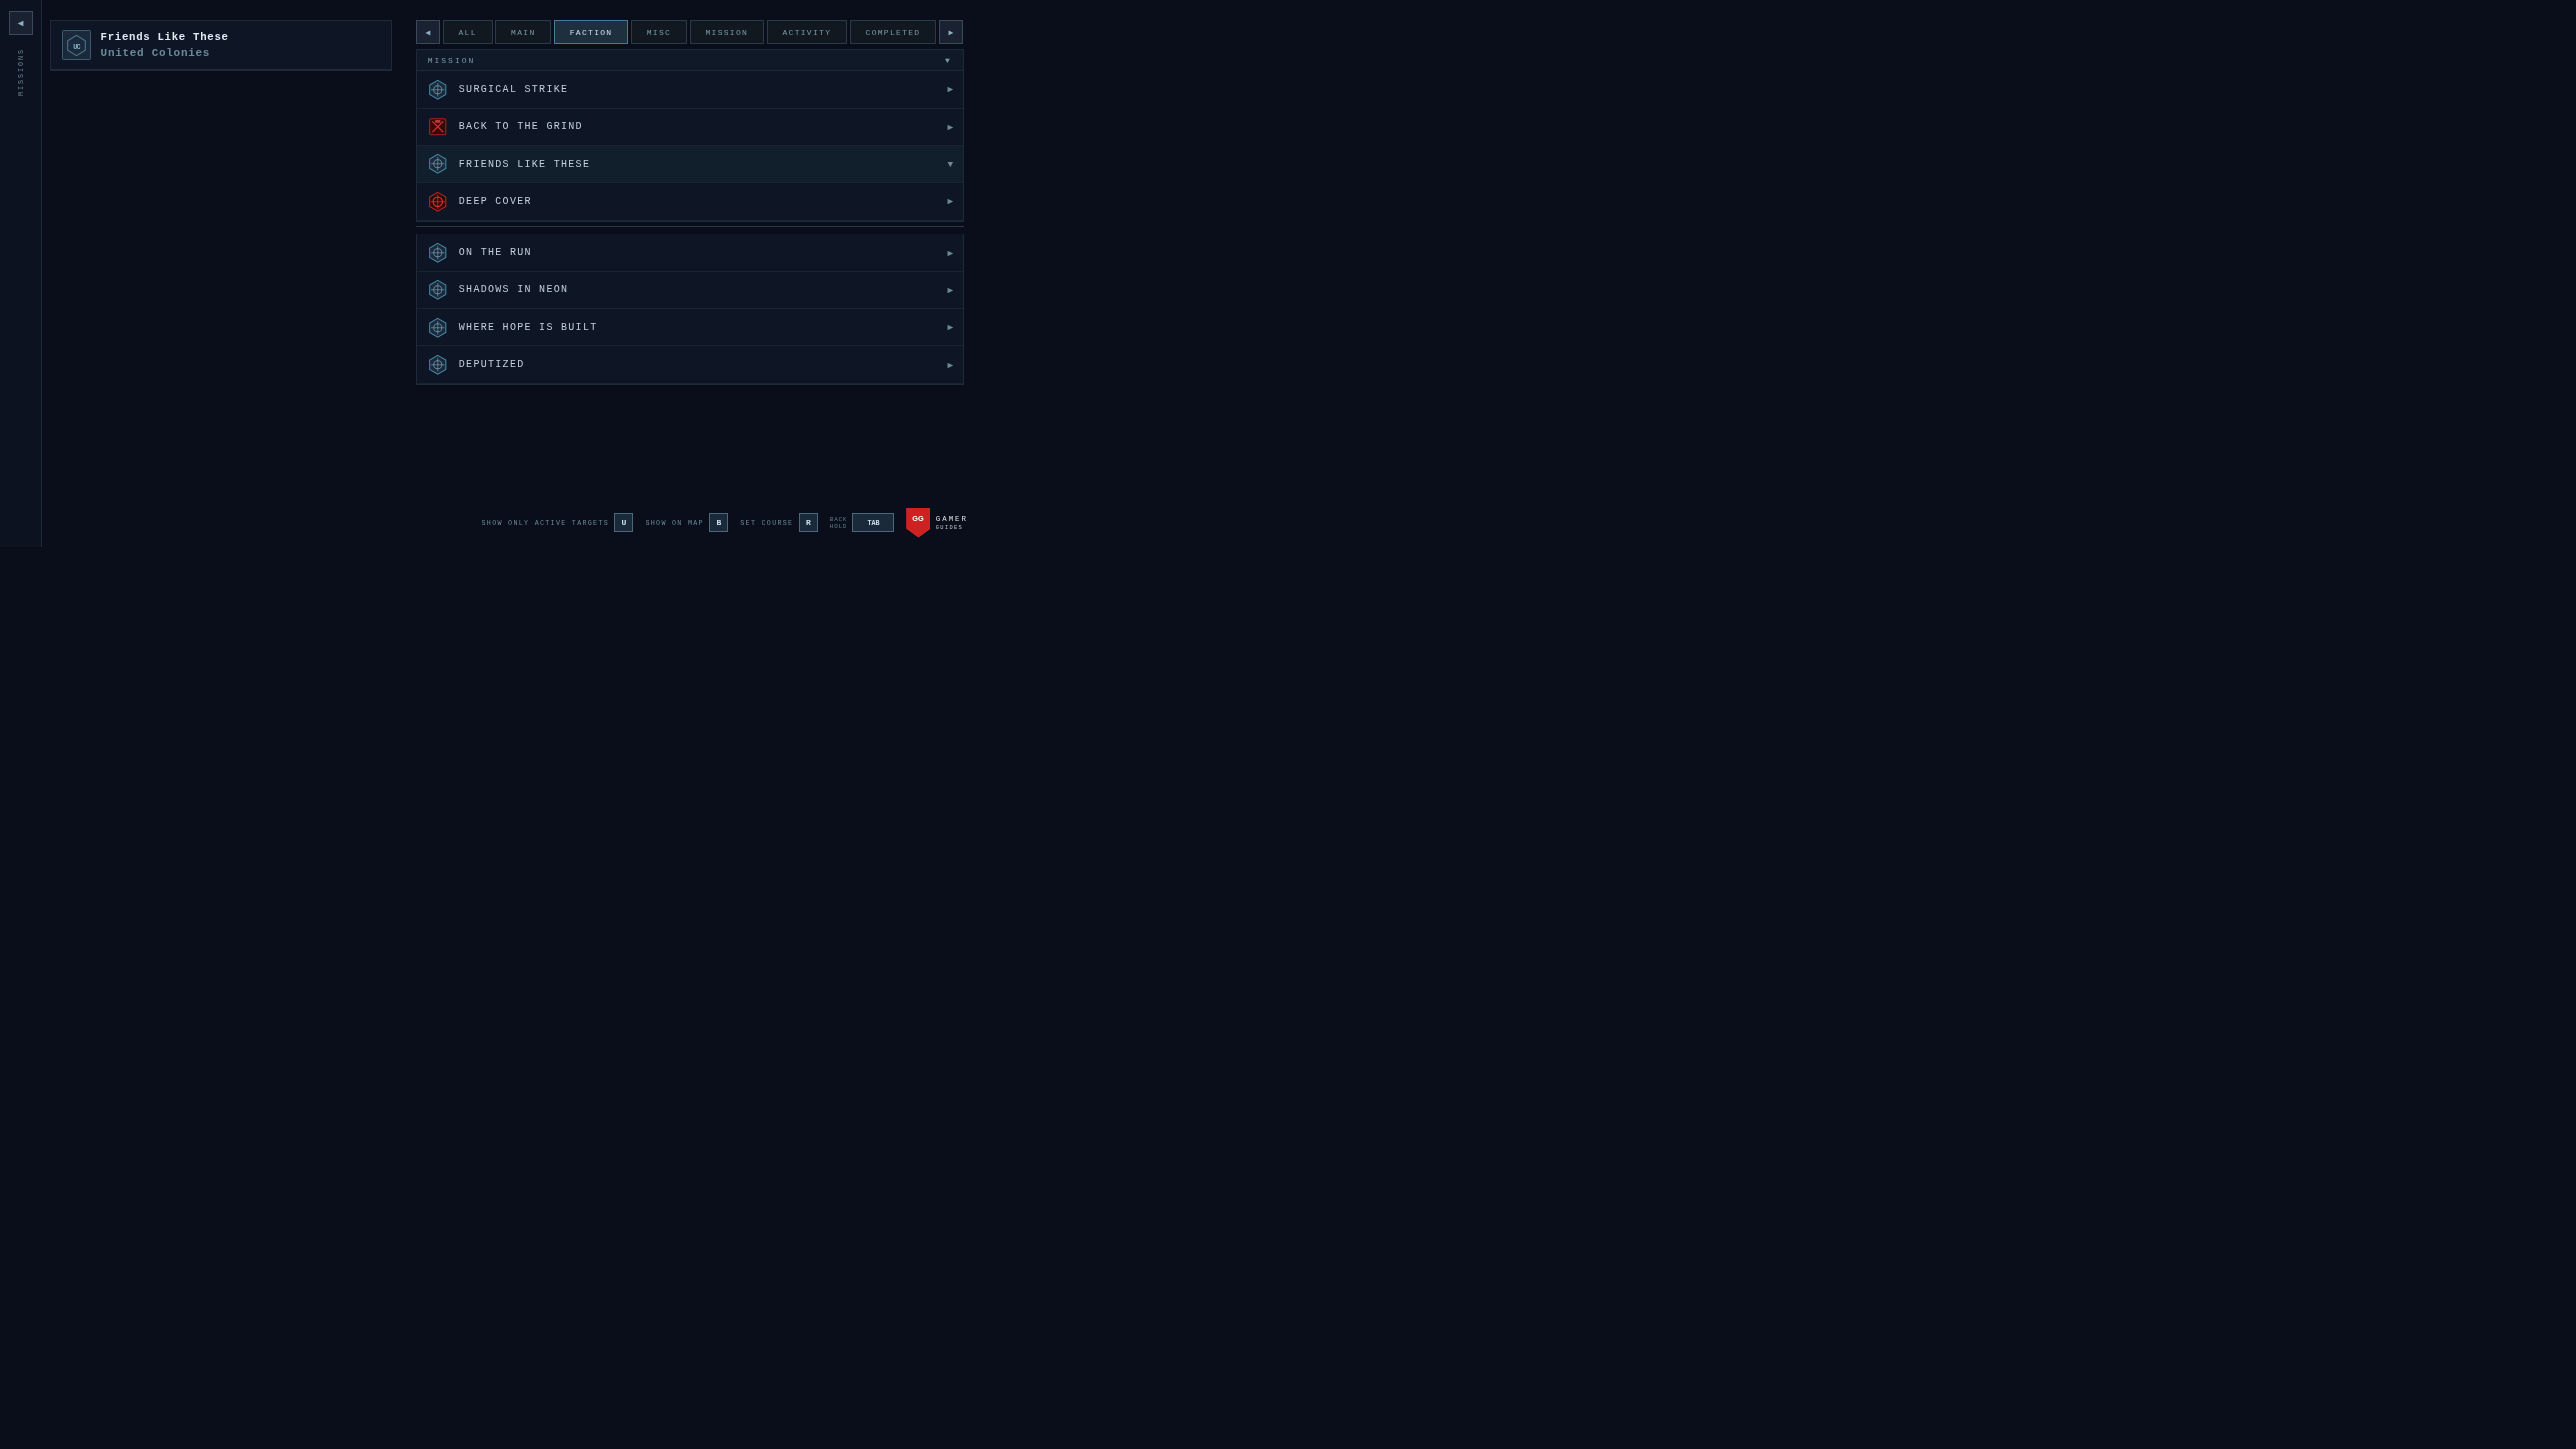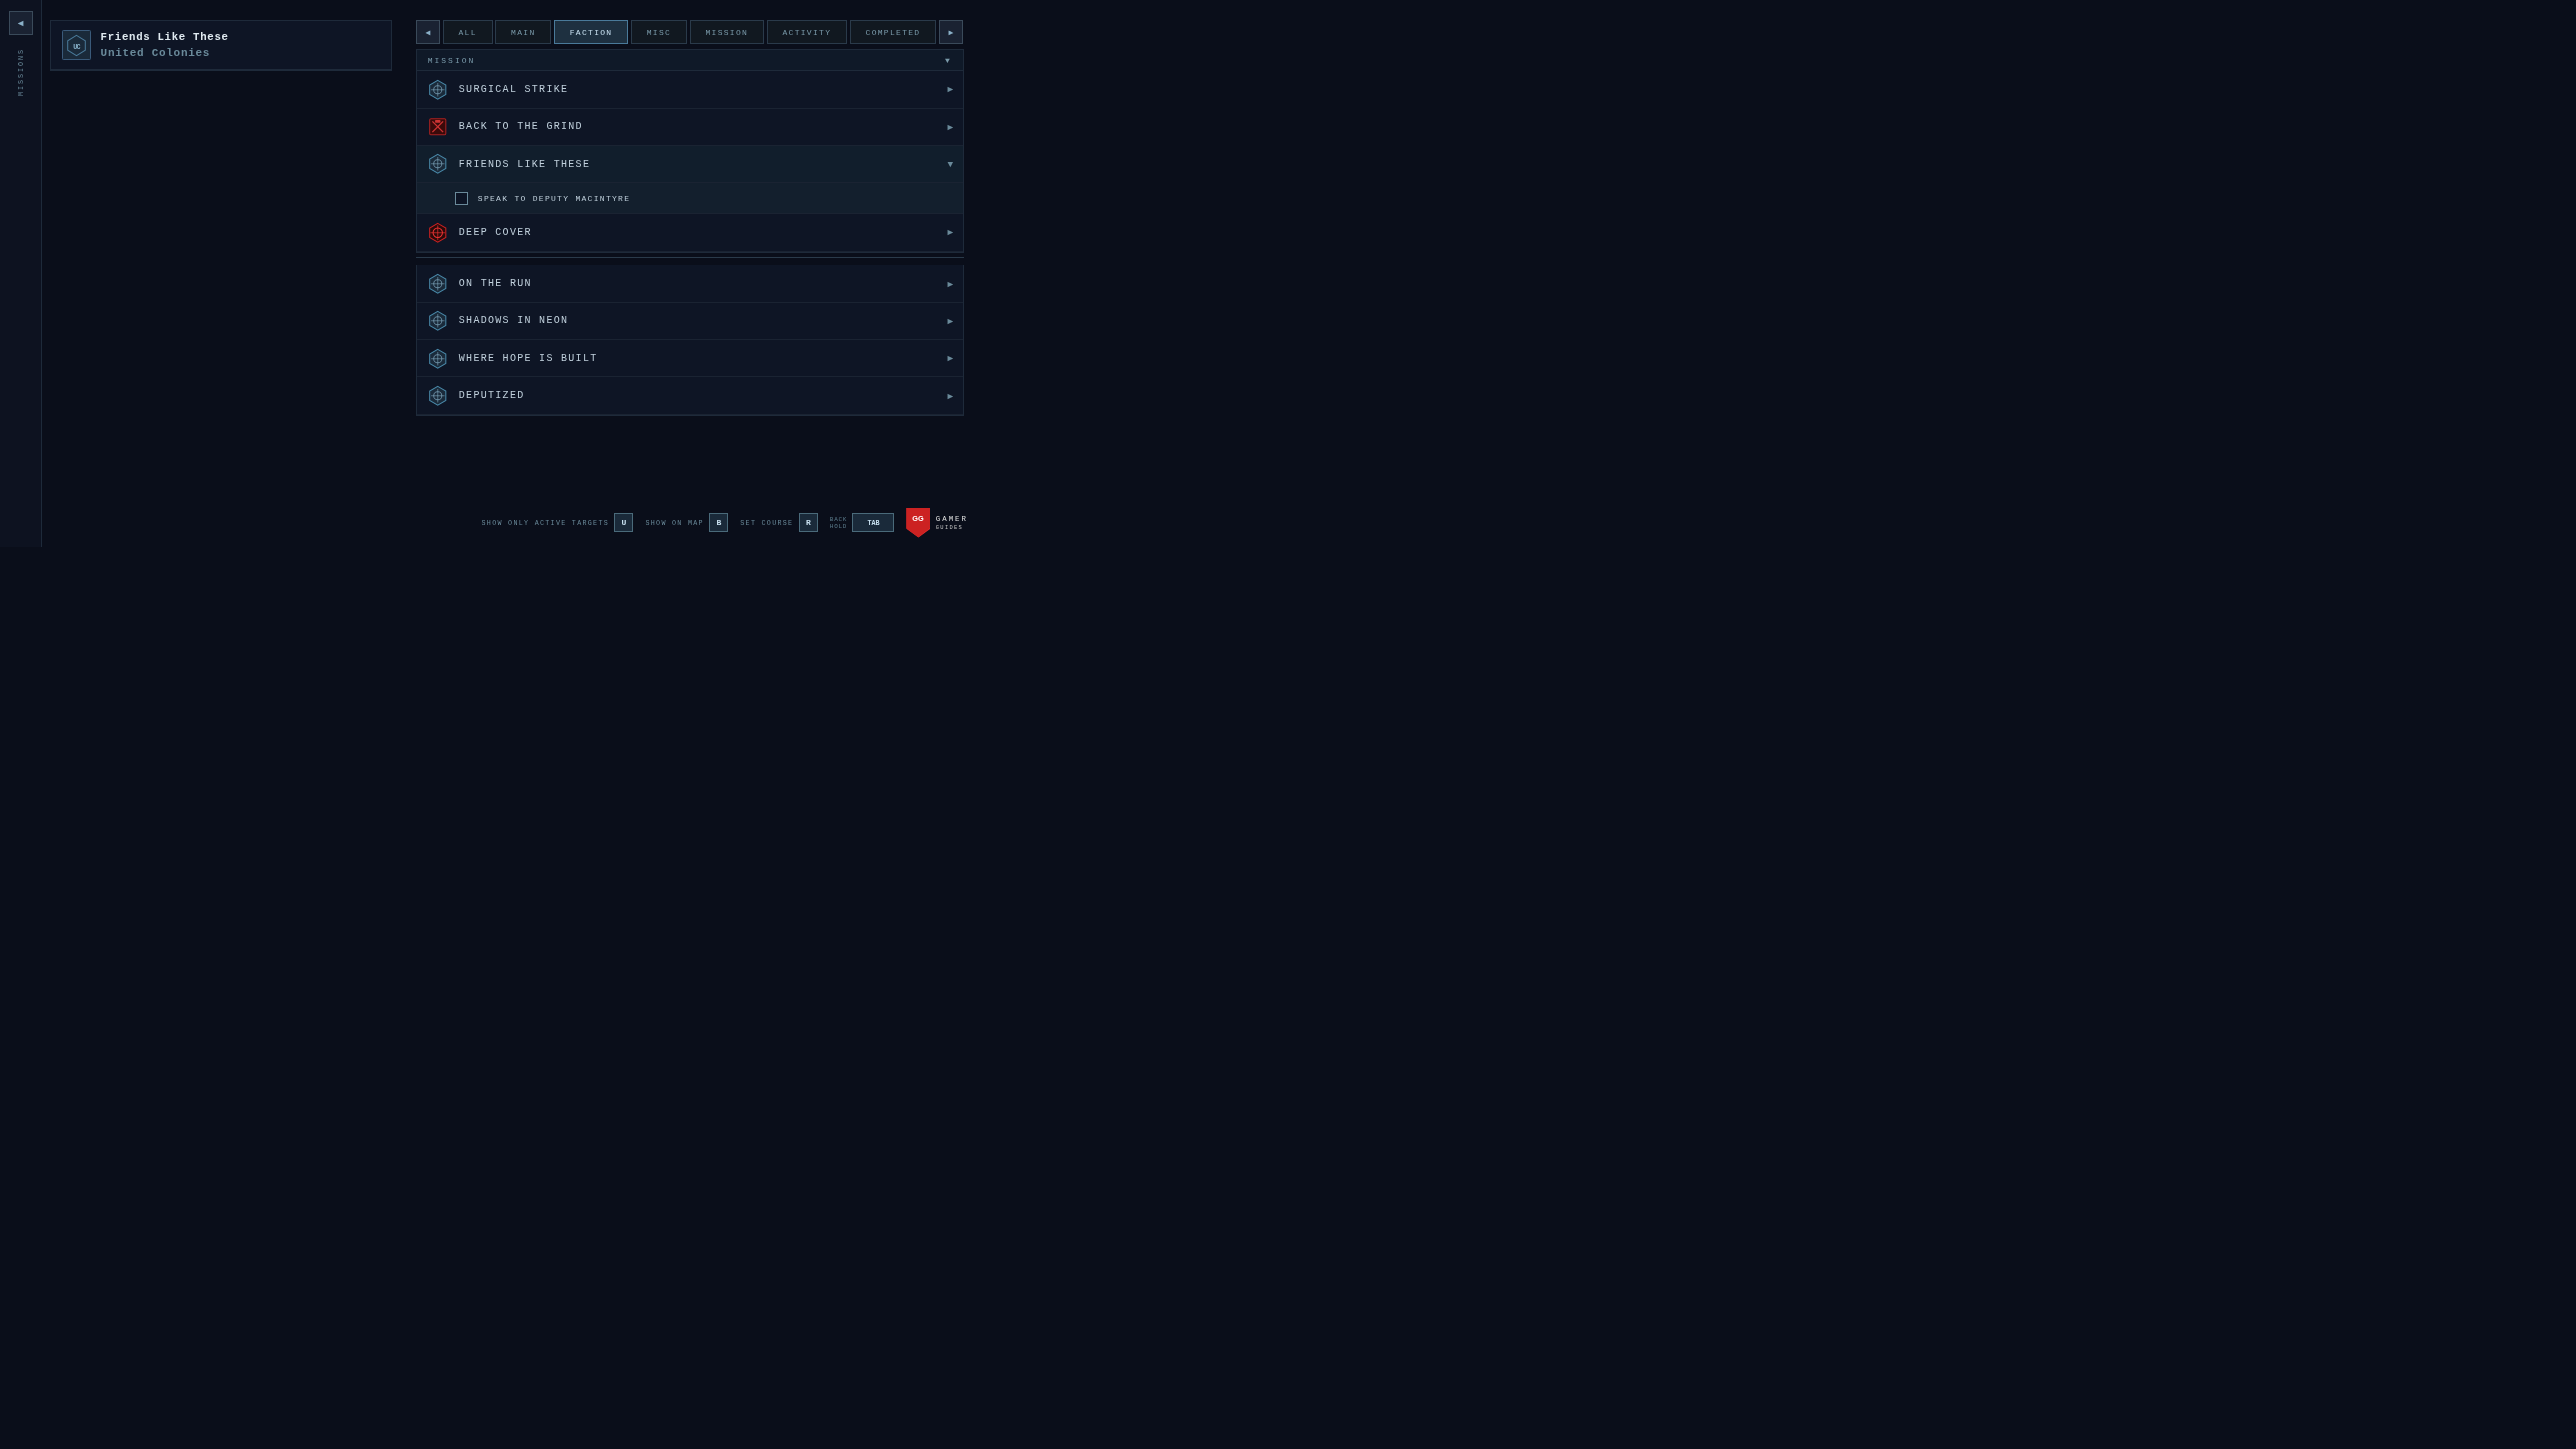--- a/index.html
+++ b/index.html
@@ -413,24 +413,20 @@
           <polygon points="16,2 28,9 28,23 16,30 4,23 4,9" fill="#1a2a3a" stroke="#4a8aaa" stroke-width="1.5"></polygon>
           <circle cx="16" cy="16" r="6" fill="none" stroke="#8ab4cc" stroke-width="1"></circle>
           <line x1="16" y1="6" x2="16" y2="26" stroke="#8ab4cc" stroke-width="0.8"></line>
           <line x1="6" y1="16" x2="26" y2="16" stroke="#8ab4cc" stroke-width="0.8"></line>
         </svg>
       </div>
       <div class="mission-row-name">FRIENDS LIKE THESE</div>
       <div class="mission-row-arrow">▼</div>
     </div>
 
-    <div class="subtask-row">
-      <div class="subtask-checkbox"></div>
-      <div class="subtask-text">SPEAK TO DEPUTY MACINTYRE</div>
-    </div>
 
     <div class="mission-row">
       <div class="mission-row-icon">
         <svg width="21.5" height="21.5" viewBox="0 0 32 32">
           <polygon points="16,2 28,9 28,23 16,30 4,23 4,9" fill="#2a0a0a" stroke="#cc2222" stroke-width="1.5"></polygon>
           <circle cx="16" cy="16" r="7" fill="none" stroke="#ee3333" stroke-width="1.5"></circle>
           <line x1="16" y1="5" x2="16" y2="27" stroke="#ee3333" stroke-width="1"></line>
           <line x1="5" y1="16" x2="27" y2="16" stroke="#ee3333" stroke-width="1"></line>
         </svg>
       </div>

